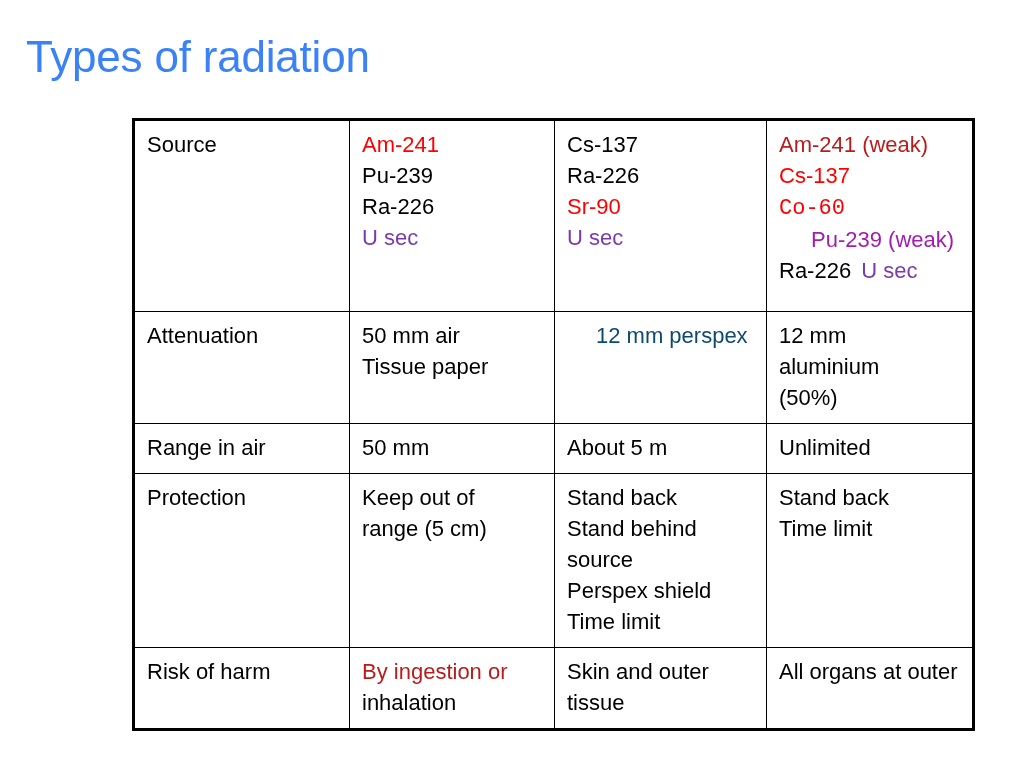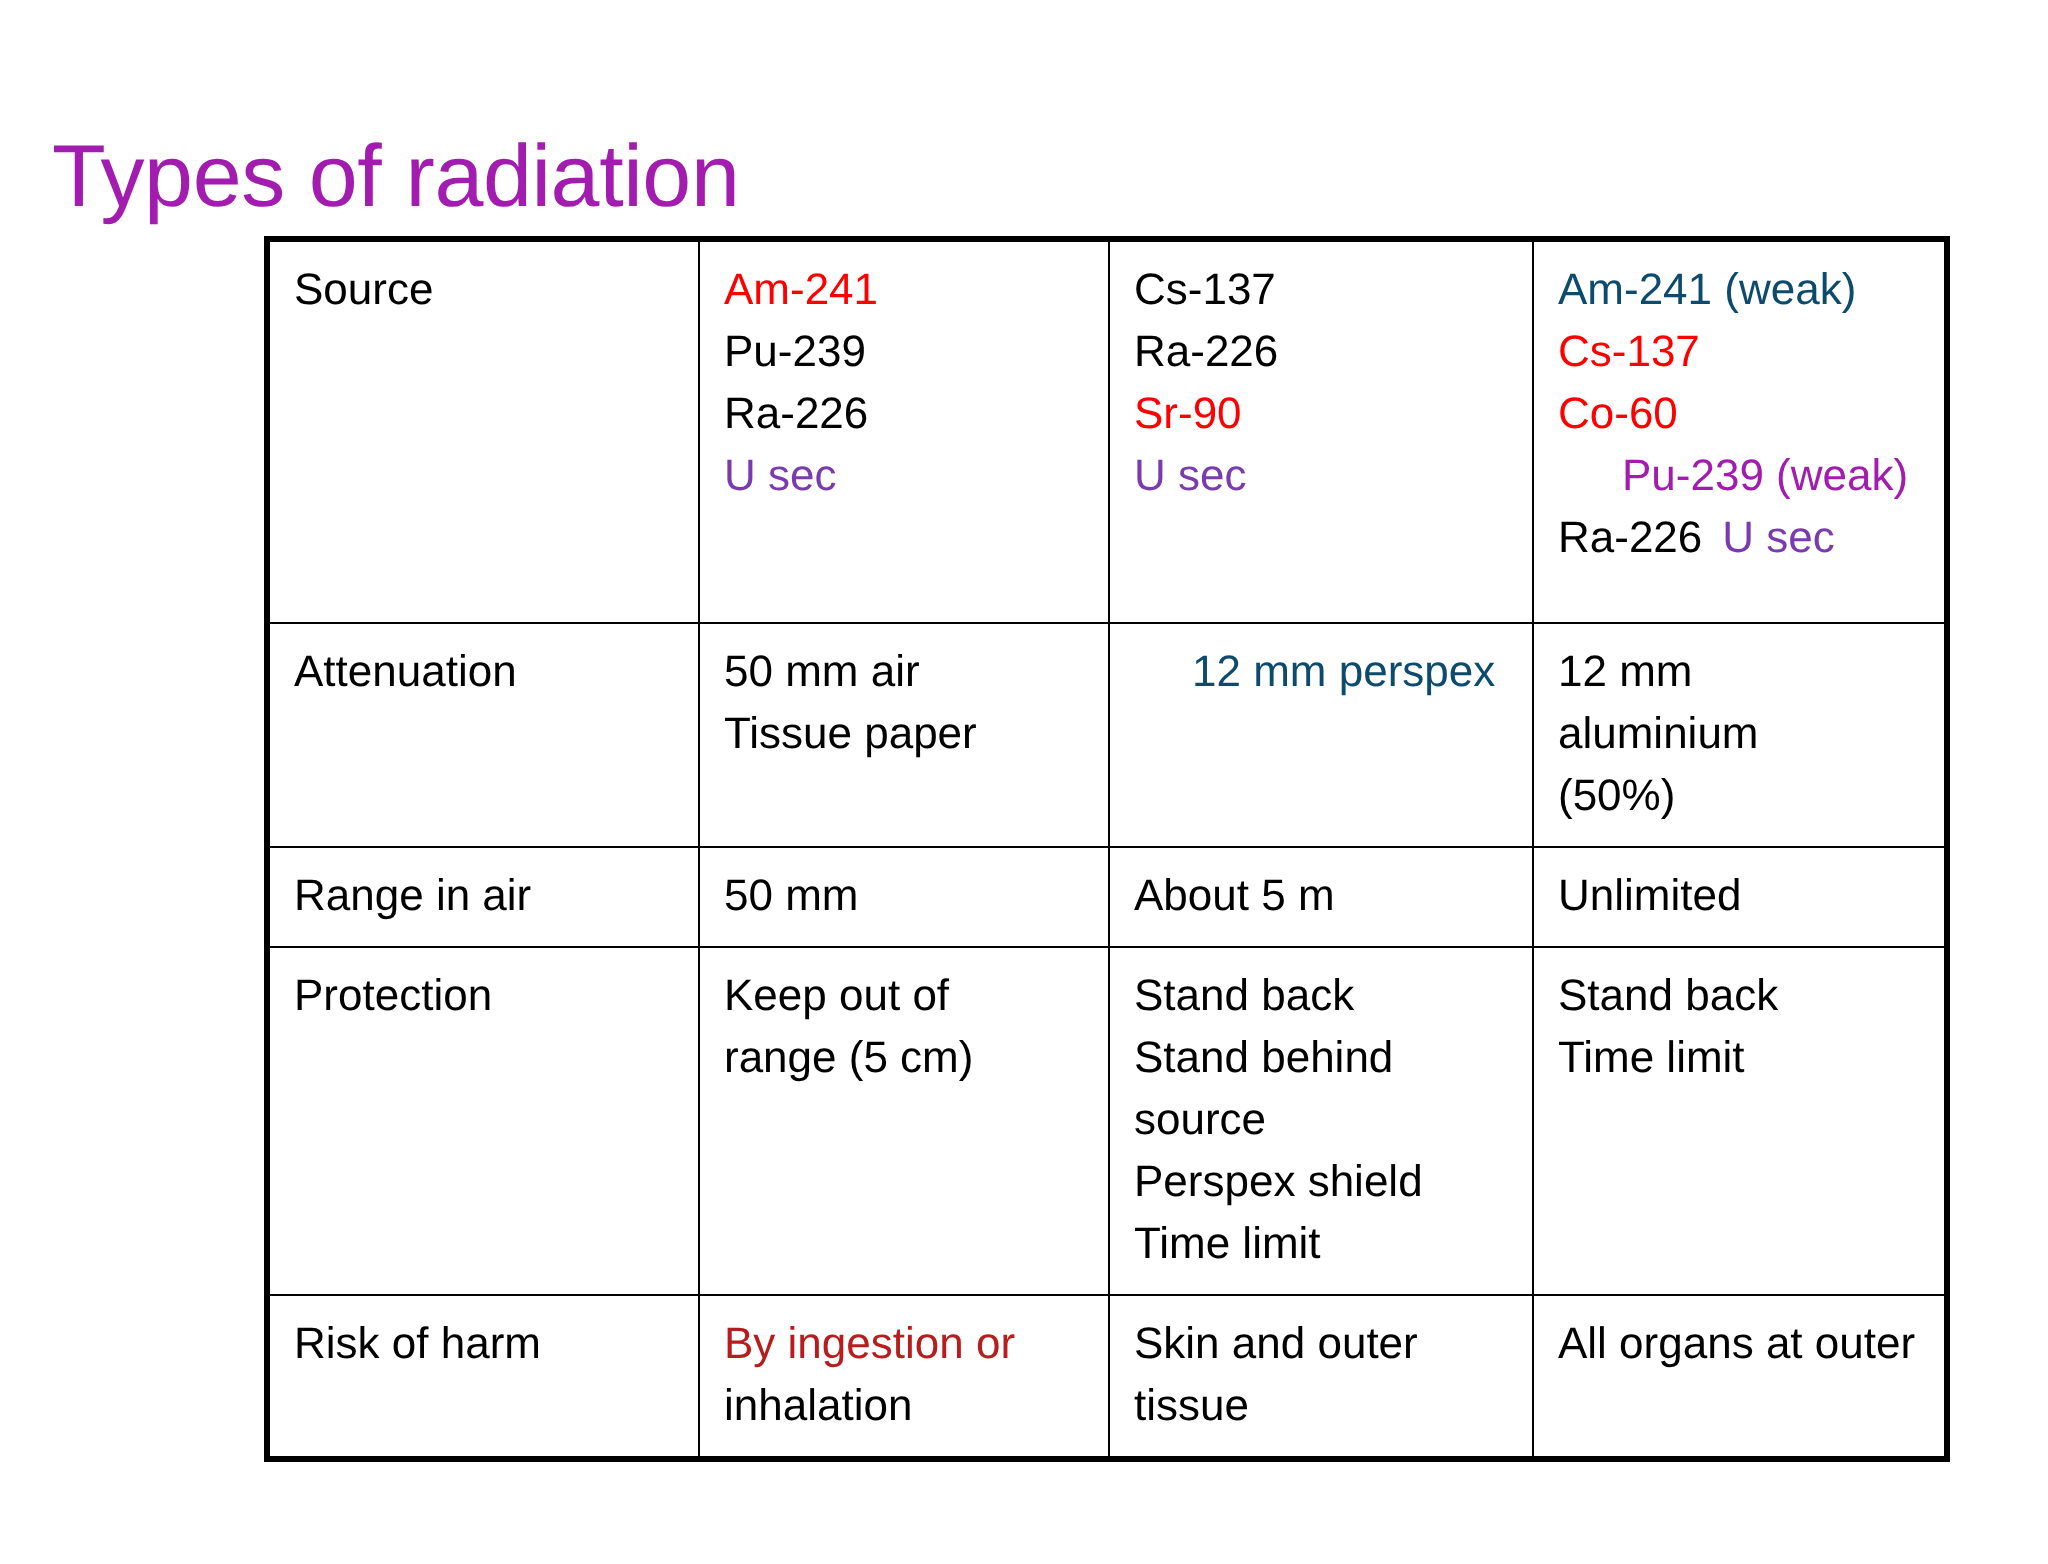--- a/index.html
+++ b/index.html
@@ -79,21 +79,21 @@
   tr.r-header td { height: 38px; }
   tr.r-source td { height: 172px; }
   tr.r-atten td  { height: 85px; }
   tr.r-range td  { height: 26px; }
   tr.r-prot td   { height: 155px; }
   tr.r-risk td   { height: 62px; }
 </style>
 </head>
 <body>
 
-<div id="slide-title" style="color: #a21caf; margin-top: 32px;">Types of radiation</div>
+<div id="slide-title" style="color: #3b82f6;">Types of radiation</div>
 
 <table id="radiation-table">
   <colgroup>
     <col class="c0">
       <col class="c1">
       <col class="c2">
       <col class="c3">
   </colgroup>
   <tbody>
 
@@ -105,23 +105,23 @@
           <span class="cell-line"><span class="txt-black" style="color: rgb(0, 0, 0);">Ra-226</span></span>
           <span class="cell-line"><span class="txt-purple" style="color: rgb(122, 59, 175);">U sec</span></span>
         </td>
       <td>
           <span class="cell-line"><span class="txt-black" style="color: rgb(0, 0, 0);">Cs-137</span></span>
           <span class="cell-line"><span class="txt-black" style="color: rgb(0, 0, 0);">Ra-226</span></span>
           <span class="cell-line"><span class="txt-red" style="color: rgb(255, 0, 0);">Sr-90</span></span>
           <span class="cell-line"><span class="txt-purple" style="color: rgb(122, 59, 175);">U sec</span></span>
         </td>
       <td>
-          <span class="cell-line"><span class="txt-black" style="color: #0c4a6e; text-align: center;">Am-241 (weak)</span></span>
+          <span class="cell-line"><span class="txt-black" style="color: #b91c1c; text-align: center;">Am-241 (weak)</span></span>
           <span class="cell-line"><span class="txt-red" style="color: rgb(255, 0, 0);">Cs-137</span></span>
-          <span class="cell-line"><span class="txt-red" style="color: rgb(255, 0, 0);">Co-60</span></span>
+          <span class="cell-line"><span class="txt-red" style="color: rgb(255, 0, 0); font-family: Liberation Mono, monospace;">Co-60</span></span>
           <span class="cell-line"><span class="txt-black" style="color: #a21caf; margin-left: 32px;">Pu-239 (weak)</span></span>
           <span class="cell-line inline-pair"><span class="txt-black" style="color: rgb(0, 0, 0);">Ra-226</span><span class="gap-sp"></span><span class="txt-purple" style="color: rgb(122, 59, 175);">U sec</span></span>
         </td>
     </tr>
 
     <tr class="r-atten">
       <td class="row-label">Attenuation</td>
       <td>
           <span class="cell-line"><span class="txt-black" style="color: rgb(0, 0, 0);">50 mm air</span></span>
           <span class="cell-line"><span class="txt-black" style="color: rgb(0, 0, 0);">Tissue paper</span></span>

